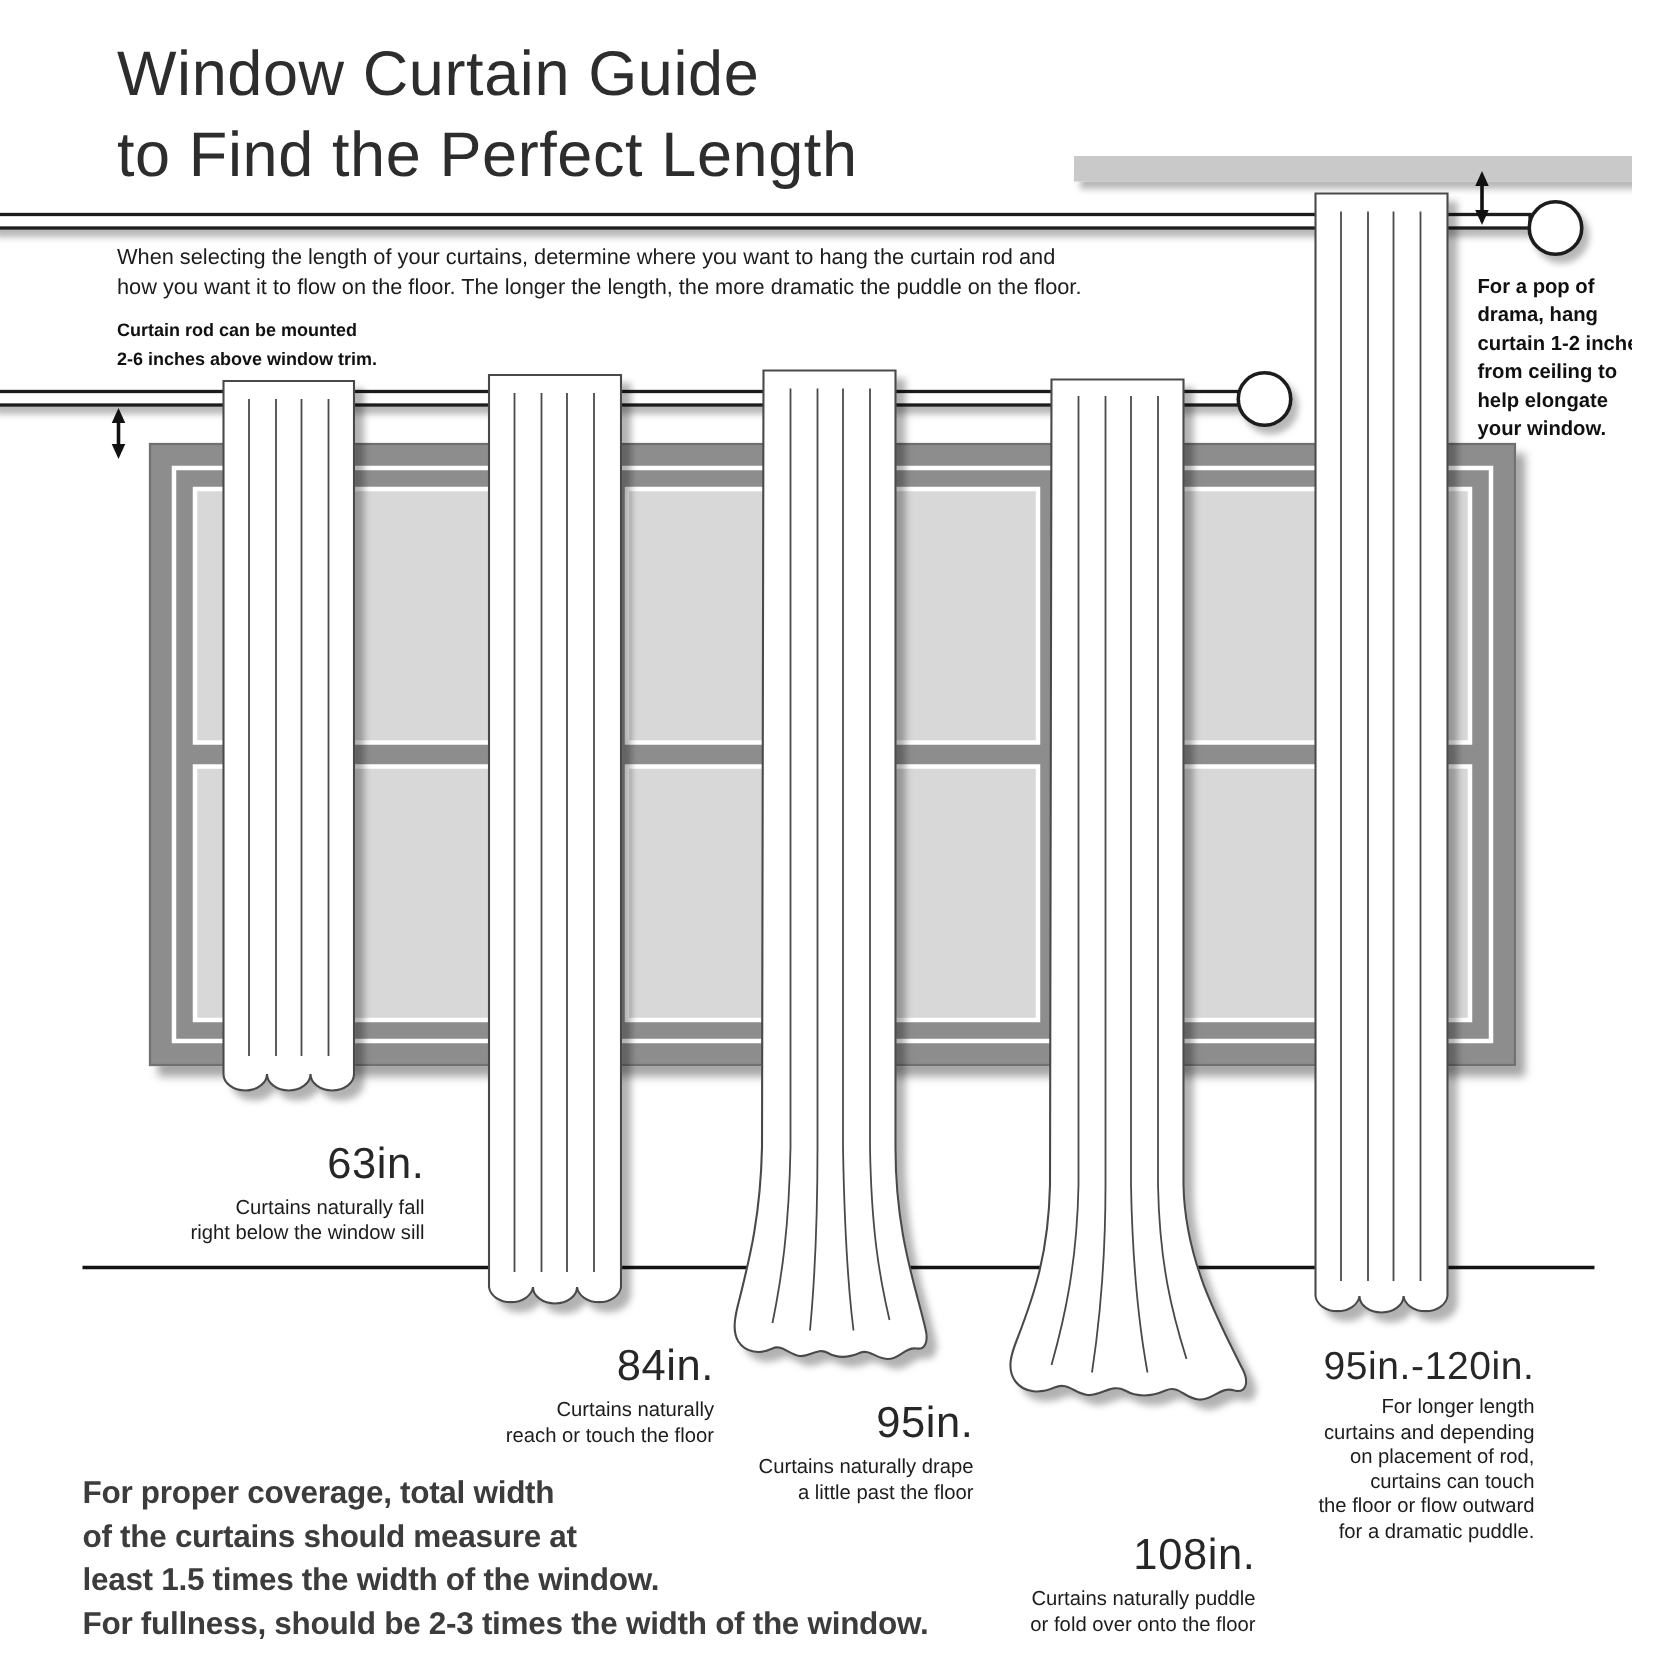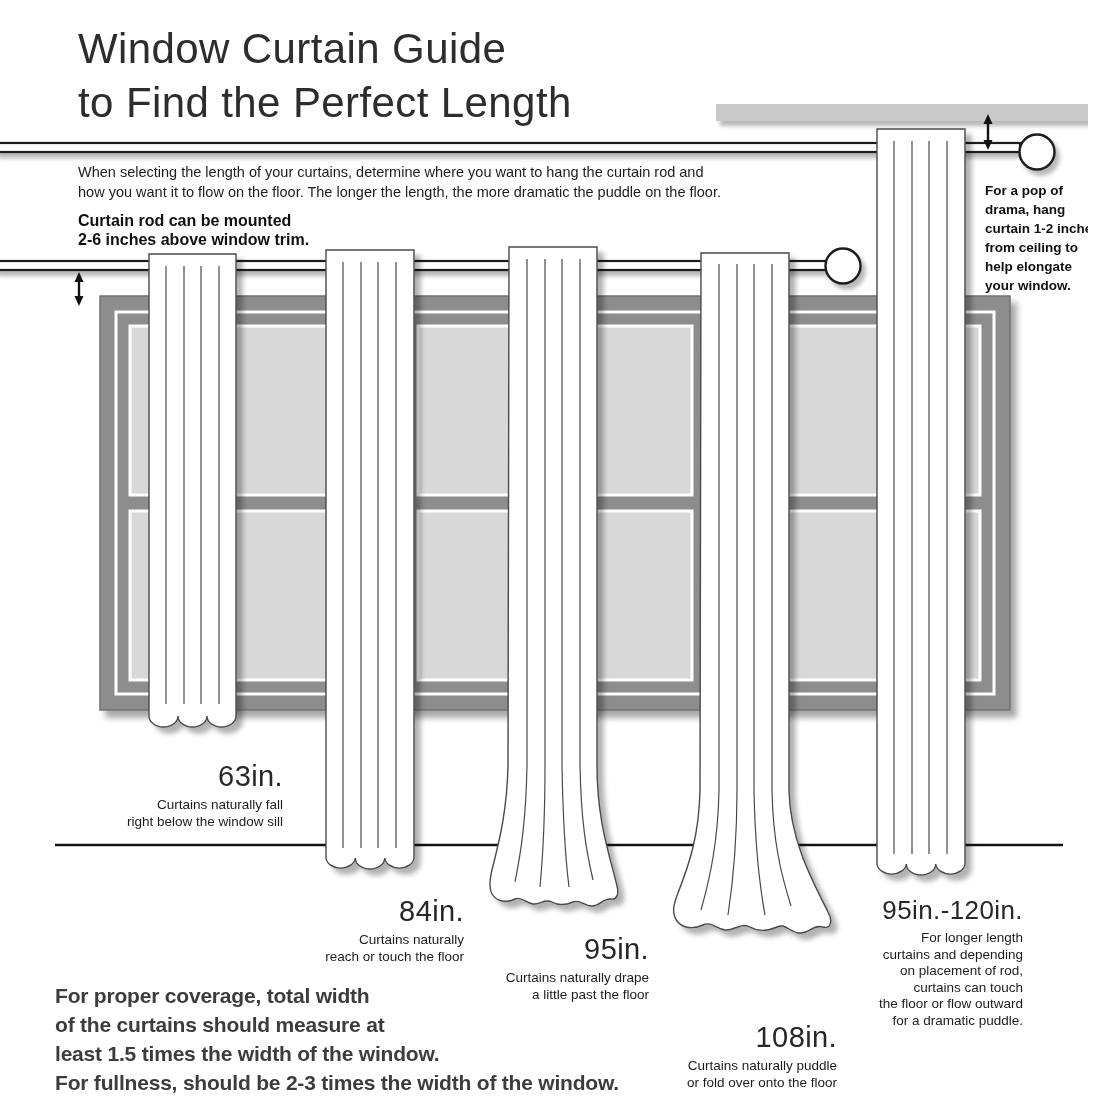--- a/index.html
+++ b/index.html
@@ -4,21 +4,21 @@
 <style>
   * { margin:0; padding:0; box-sizing:border-box; }
   html,body { background:#ffffff; }
   body { font-family:"Liberation Sans","DejaVu Sans",sans-serif; }
   .canvas { position:relative; width:1088px; height:1120px; background:#fff; overflow:hidden; }
   .layer-svg { position:absolute; left:0; top:0; z-index:1; }
   .txt { position:absolute; z-index:5; color:#222; }
   .title { left:78px; top:22px; font-size:42px; line-height:54px; font-weight:400;
            color:#2d2d2d; letter-spacing:.4px; }
   .intro { left:78px; top:162px; font-size:14.5px; line-height:20px; white-space:pre-line; color:#1c1c1c; }
-  .note { font-weight:bold; font-size:16px; line-height:19px; white-space:pre-line; color:#101010; }
+  .note { font-weight:bold; font-size:12px; line-height:19px; white-space:pre-line; color:#101010; }
   .rod-note { left:78px; top:211px; }
   .ceiling-note { left:985px; top:181px; width:150px; font-size:13.5px; }
   .curtain-label { position:absolute; z-index:5; text-align:right; }
   .curtain-label .len { font-size:29px; color:#272727; letter-spacing:.4px; }
   .curtain-label .len-sm { font-size:26px; }
   .curtain-label .cap { margin-top:4px; font-size:13.5px; line-height:16.5px; color:#1c1c1c; white-space:pre-line; }
   .footer { left:55px; top:981px; font-size:21px; line-height:29px; font-weight:bold;
             color:#3c3c3c; white-space:pre-line; letter-spacing:-.2px; }
 </style>
 </head>
@@ -146,21 +146,21 @@
 from ceiling to
 help elongate
 your window.</div>
 
   <div class="curtain-label" style="left:103px;top:760px;width:180px">
     <div class="len">63in.</div>
     <div class="cap">Curtains naturally fall
 right below the window sill</div>
   </div>
 
-  <div class="curtain-label" style="left:284px;top:895px;width:180px">
+  <div class="curtain-label" style="left:296px;top:895px;width:180px">
     <div class="len">84in.</div>
     <div class="cap">Curtains naturally
 reach or touch the floor</div>
   </div>
 
   <div class="curtain-label" style="left:469px;top:933px;width:180px">
     <div class="len">95in.</div>
     <div class="cap">Curtains naturally drape
 a little past the floor</div>
   </div>

